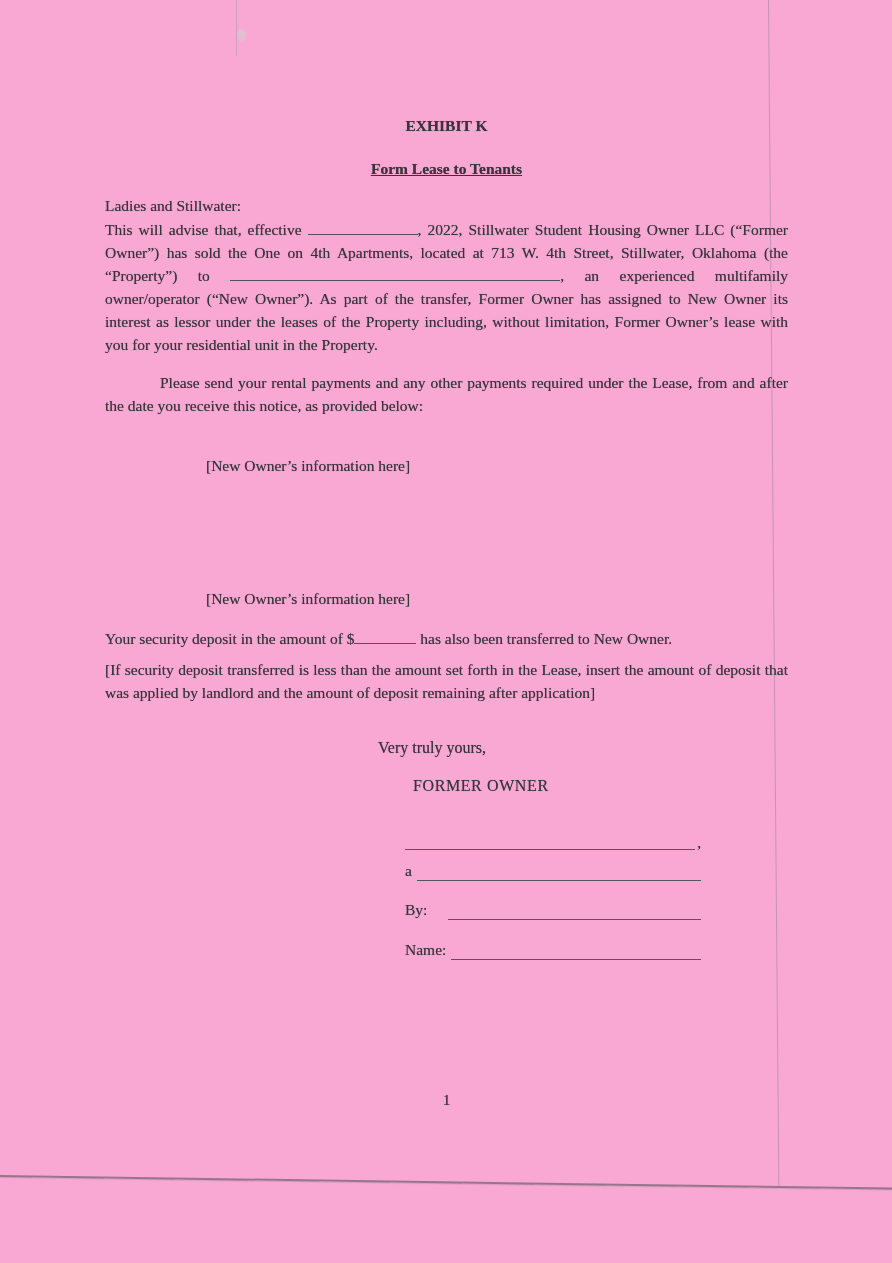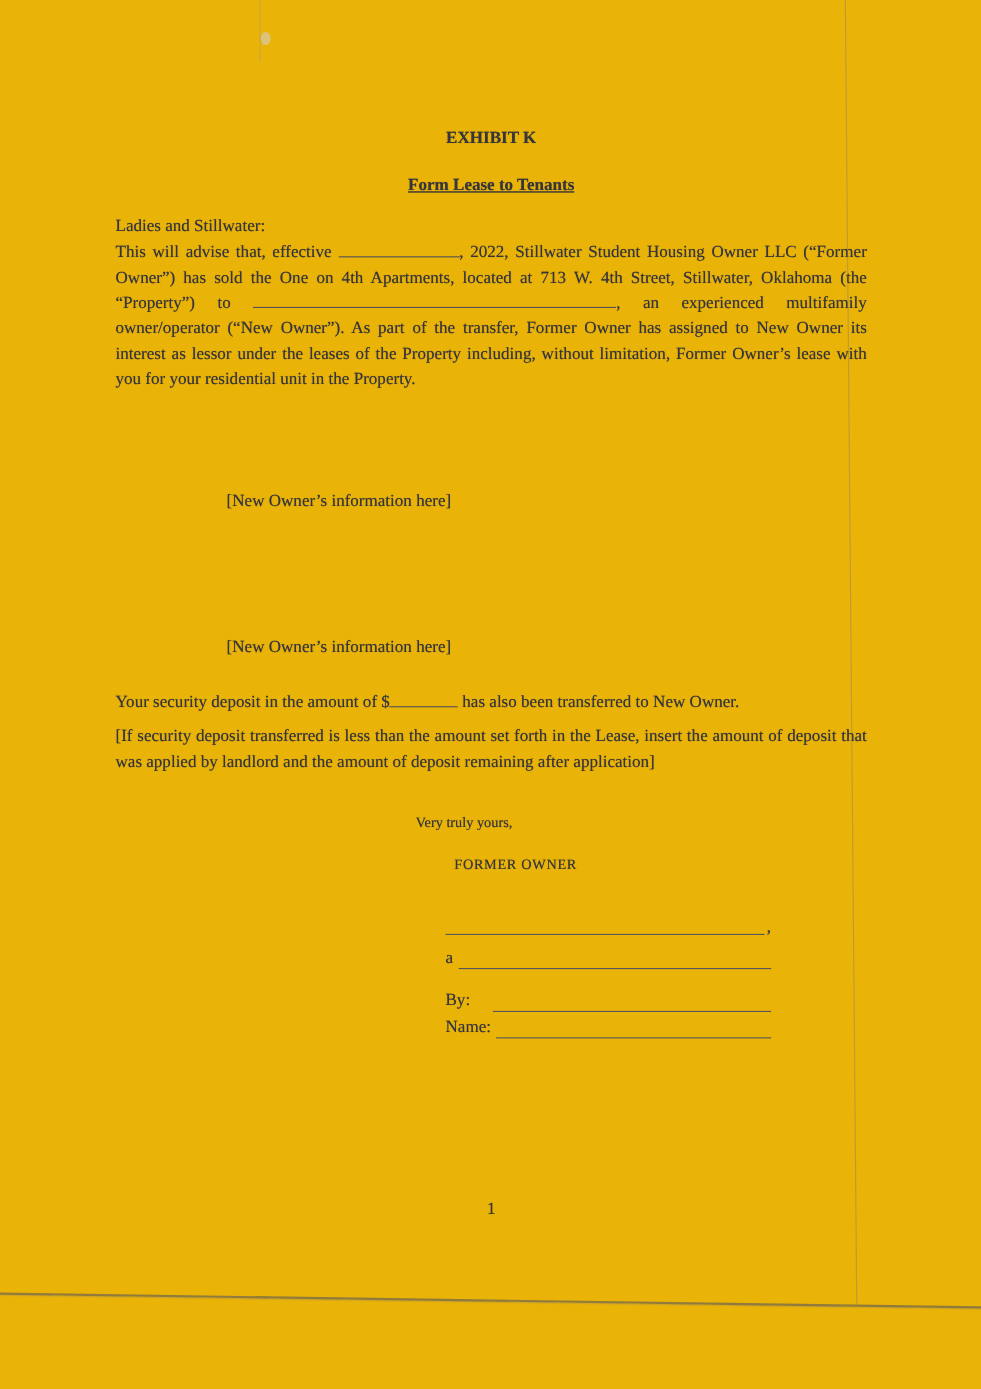--- a/index.html
+++ b/index.html
@@ -1,20 +1,20 @@
 <!DOCTYPE html>
 <html><head>
 <meta charset="utf-8">
 <style>
   html, body { margin: 0; padding: 0; background: #ffffff; }
   .scan-page {
     position: relative;
     width: 892px;
     height: 1263px;
-    background: #eab308;
+    background: #f9a8d4;
     overflow: hidden;
     font-family: "Liberation Serif", "DejaVu Serif", serif;
     color: #35353a;
   }
   .doc-text {
     position: absolute;
     left: 105px;
     width: 683px;
     font-size: 15.5px;
     line-height: 23px;
@@ -28,24 +28,24 @@
   .u { text-decoration: underline; }
   .blank {
     display: inline-block;
     border-bottom: 1px solid #515158;
     height: 12px;
     vertical-align: baseline;
   }
   .blank-date  { width: 110px; }
   .blank-owner { width: 330px; }
   .blank-amount{ width: 62px; }
-  .bracket-note { padding-left: 101px; }
+  .bracket-note { padding-left: 101px; margin-top: 10px; }
   .free-text {
     position: absolute;
-    font-size: 13px;
+    font-size: 16px;
     line-height: 22px;
     text-shadow: 0 0 0.7px rgba(55,55,65,0.65);
     filter: blur(0.22px);
   }
   .signer { letter-spacing: 0.6px; }
   .sig-block {
     position: absolute;
     left: 405px;
     top: 839px;
     width: 296px;
@@ -58,21 +58,21 @@
     flex: 1;
     border-bottom: 1px solid #55555c;
     height: 14px;
     margin-left: 5px;
   }
   .sig-row.entity-top { height: 11px; }
   .sig-row.entity-top .sig-line { margin-left: 0; }
   .sig-row.entity-top .comma { transform: translateY(3px); margin-left: 2px; }
   .sig-row.entity-a { margin-top: 11px; }
   .sig-row.by-row { margin-top: 19px; gap: 16px; }
-  .sig-row.name-row { margin-top: 4px; align-items: flex-end; }
+  .sig-row.name-row { margin-top: 20px; align-items: flex-end; }
   .sig-row.title-row { margin-top: 2px; }
   .sig-label { white-space: nowrap; }
   
   .scan-edge-right {
     position: absolute; left: 768px; top: 0; width: 1px; height: 1186px;
     background: rgba(115,115,128,0.38);
     transform: rotate(-0.5deg); transform-origin: top center;
   }
   .scan-edge-bottom {
     position: absolute; left: -4px; top: 1175px; width: 908px; height: 1.7px;
@@ -100,20 +100,21 @@
   <div class="doc-text center bold" style="top:114px;">EXHIBIT K</div>
 
   <div class="doc-text center bold u" style="top:157px;">Form Lease to Tenants</div>
 
   <div class="doc-text" style="top:194px;">Ladies and Stillwater:</div>
 
   <div class="doc-text justify" style="top:218px;"><span>This will advise that, effective</span>
     <span class="blank blank-date"></span><span>, 2022, Stillwater Student Housing Owner LLC (“Former Owner”) has sold the One on 4th Apartments, located at 713 W. 4th Street, Stillwater, Oklahoma (the “Property”) to</span>
     <span class="blank blank-owner"></span><span>, an experienced multifamily owner/operator (“New Owner”).  As part of the transfer, Former Owner has assigned to New Owner its interest as lessor under the leases of the Property including, without limitation, Former Owner’s lease with you for your residential unit in the Property.</span></div>
 
+  <div class="doc-text justify indent" style="top:371px;">Please send your rental payments and any other payments required under the Lease, from and after the date you receive this notice, as provided below:</div>
 
   <div class="doc-text bracket-note" style="top:444px;">[New Owner’s information here]</div>
 
 
   <div class="doc-text bracket-note" style="top:577px;">[New Owner’s information here]</div>
 
   <div class="doc-text justify" style="top:658px;">[If security deposit transferred is less than the amount set forth in the Lease, insert the amount of deposit that was applied by landlord and the amount of deposit remaining after application]</div>
 
   <div class="doc-text" style="top:627px;"><span>Your security deposit in the amount of $</span><span class="blank blank-amount"></span>
     <span>has also been transferred to New Owner.</span></div>

